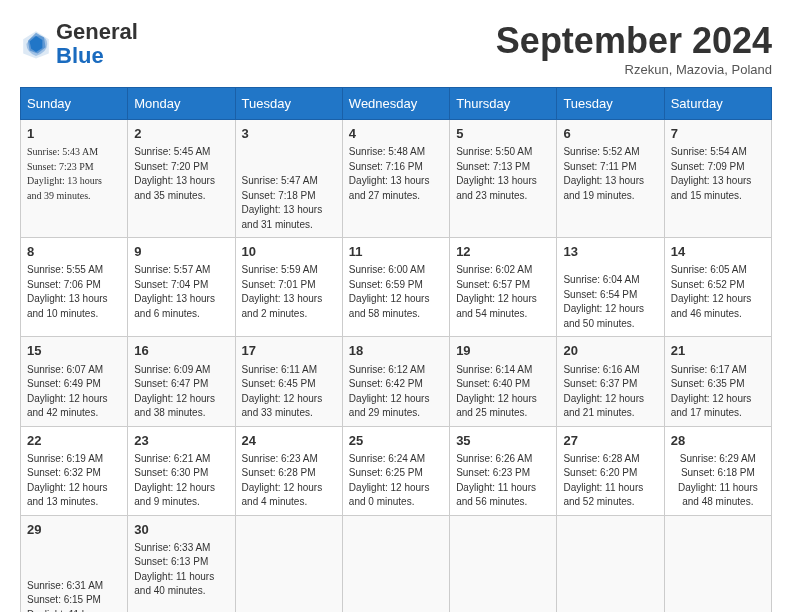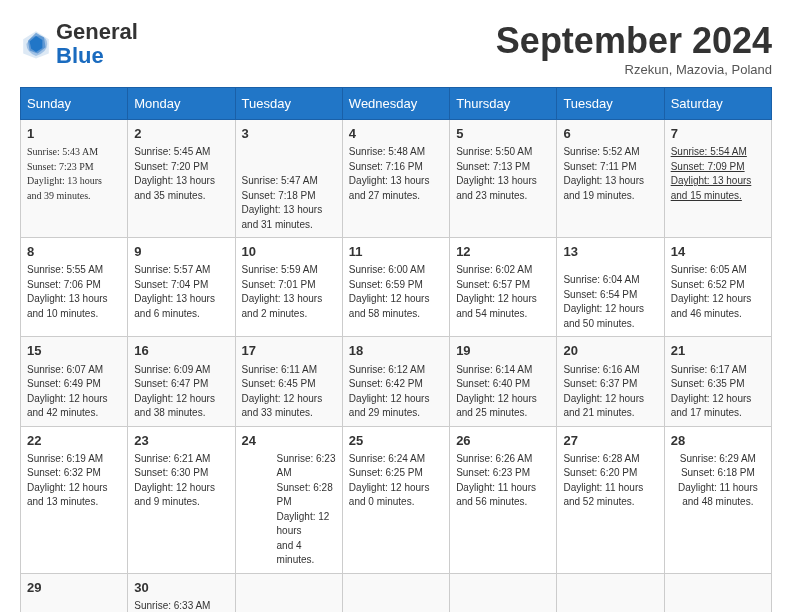--- a/index.html
+++ b/index.html
@@ -161,21 +161,21 @@
         </td>
         <td>
           <span class="day-number">6</span>
           <div class="day-content" style="white-space: pre-wrap;">Sunrise: 5:52 AM
 Sunset: 7:11 PM
 Daylight: 13 hours
 and 19 minutes.</div>
         </td>
         <td>
           <span class="day-number">7</span>
-          <div class="day-content" style="white-space: pre-wrap; text-decoration: underline;">Sunrise: 5:54 AM
+          <div class="day-content" style="white-space: pre-wrap;">Sunrise: 5:54 AM
 Sunset: 7:09 PM
 Daylight: 13 hours
 and 15 minutes.</div>
         </td>
       </tr>
       <tr>
         <td>
           <span class="day-number">8</span>
           <div class="day-content" style="white-space: pre-wrap;">Sunrise: 5:55 AM
 Sunset: 7:06 PM
@@ -286,34 +286,34 @@
         </td>
         <td>
           <span class="day-number">23</span>
           <div class="day-content" style="white-space: pre-wrap;">Sunrise: 6:21 AM
 Sunset: 6:30 PM
 Daylight: 12 hours
 and 9 minutes.</div>
         </td>
         <td>
           <span class="day-number">24</span>
-          <div class="day-content" style="white-space: pre-wrap; margin-left: 35px;">Sunrise: 6:23 AM
+          <div class="day-content" style="white-space: pre-wrap;">Sunrise: 6:23 AM
 Sunset: 6:28 PM
 Daylight: 12 hours
 and 4 minutes.</div>
         </td>
         <td>
           <span class="day-number">25</span>
           <div class="day-content" style="white-space: pre-wrap;">Sunrise: 6:24 AM
 Sunset: 6:25 PM
 Daylight: 12 hours
 and 0 minutes.</div>
         </td>
         <td>
-          <span class="day-number">26</span>
+          <span class="day-number">35</span>
           <div class="day-content" style="white-space: pre-wrap;">Sunrise: 6:26 AM
 Sunset: 6:23 PM
 Daylight: 11 hours
 and 56 minutes.</div>
         </td>
         <td>
           <span class="day-number">27</span>
           <div class="day-content" style="white-space: pre-wrap;">Sunrise: 6:28 AM
 Sunset: 6:20 PM
 Daylight: 11 hours

